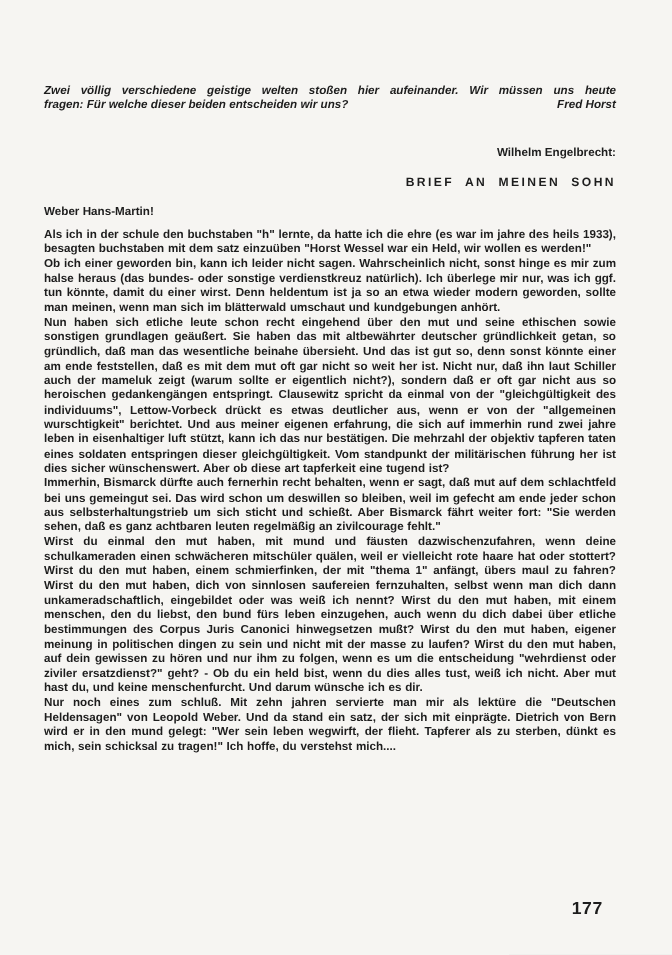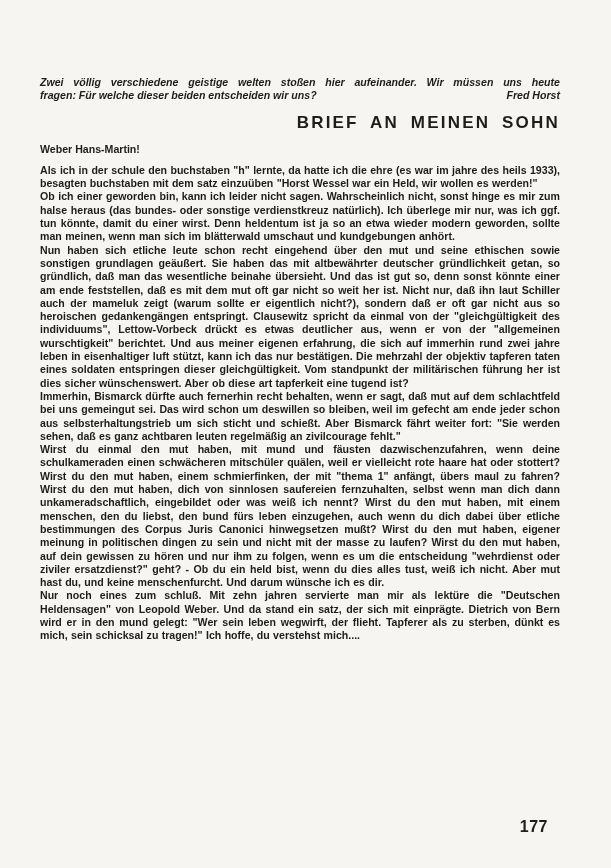--- a/index.html
+++ b/index.html
@@ -38,21 +38,21 @@
     align-items: flex-start;
   }
   .byline {
     margin-top: 30px;
     text-align: right;
   }
   .title {
     margin: 13px 0 0 0;
     padding: 0;
     text-align: right;
-    font-size: 17px;
+    font-size: 11px;
     font-weight: 700;
     letter-spacing: 2.2px;
     word-spacing: 5px;
     line-height: 14px;
   }
   .salutation {
     margin-top: 13px;
     text-align: left;
   }
   .letter-body {
@@ -83,20 +83,21 @@
   <div class="content">
 
     <div class="epigraph">
       <div class="epi-line-justify">Zwei völlig verschiedene geistige welten stoßen hier aufeinander. Wir müssen uns heute</div>
       <div class="epi-line-flex">
         <span>fragen: Für welche dieser beiden entscheiden wir uns?</span>
         <span>Fred Horst</span>
       </div>
     </div>
 
+    <div class="byline">Wilhelm Engelbrecht:</div>
 
     <h1 class="title">BRIEF AN MEINEN SOHN</h1>
 
     <div class="salutation">Weber Hans-Martin!</div>
 
     <div class="letter-body">
         <p class="para">Als ich in der schule den buchstaben "h" lernte, da hatte ich die ehre (es war im jahre des heils 1933), besagten buchstaben mit dem satz einzuüben "Horst Wessel war ein Held, wir wollen es werden!"</p>
         <p class="para">Ob ich einer geworden bin, kann ich leider nicht sagen. Wahrscheinlich nicht, sonst hinge es mir zum halse heraus (das bundes- oder sonstige verdienstkreuz natürlich). Ich überlege mir nur, was ich ggf. tun könnte, damit du einer wirst. Denn heldentum ist ja so an etwa wieder modern geworden, sollte man meinen, wenn man sich im blätterwald umschaut und kundgebungen anhört.</p>
         <p class="para">Nun haben sich etliche leute schon recht eingehend über den mut und seine ethischen sowie sonstigen grundlagen geäußert. Sie haben das mit altbewährter deutscher gründlichkeit getan, so gründlich, daß man das wesentliche beinahe übersieht. Und das ist gut so, denn sonst könnte einer am ende feststellen, daß es mit dem mut oft gar nicht so weit her ist. Nicht nur, daß ihn laut Schiller auch der mameluk zeigt (warum sollte er eigentlich nicht?), sondern daß er oft gar nicht aus so heroischen gedankengängen entspringt. Clausewitz spricht da einmal von der "gleichgültigkeit des individuums", Lettow-Vorbeck drückt es etwas deutlicher aus, wenn er von der "allgemeinen wurschtigkeit" berichtet. Und aus meiner eigenen erfahrung, die sich auf immerhin rund zwei jahre leben in eisenhaltiger luft stützt, kann ich das nur bestätigen. Die mehrzahl der objektiv tapferen taten eines soldaten entspringen dieser gleichgültigkeit. Vom standpunkt der militärischen führung her ist dies sicher wünschenswert. Aber ob diese art tapferkeit eine tugend ist?</p>
         <p class="para">Immerhin, Bismarck dürfte auch fernerhin recht behalten, wenn er sagt, daß mut auf dem schlachtfeld bei uns gemeingut sei. Das wird schon um deswillen so bleiben, weil im gefecht am ende jeder schon aus selbsterhaltungstrieb um sich sticht und schießt. Aber Bismarck fährt weiter fort: "Sie werden sehen, daß es ganz achtbaren leuten regelmäßig an zivilcourage fehlt."</p>

